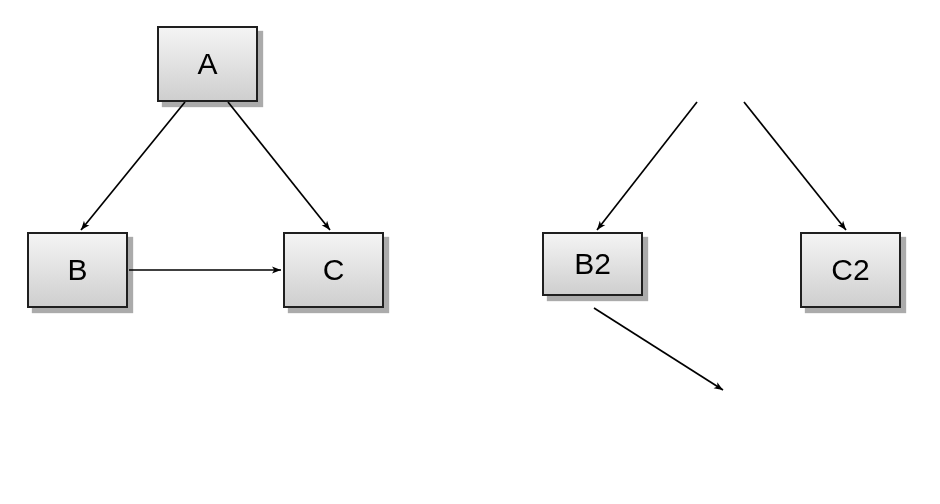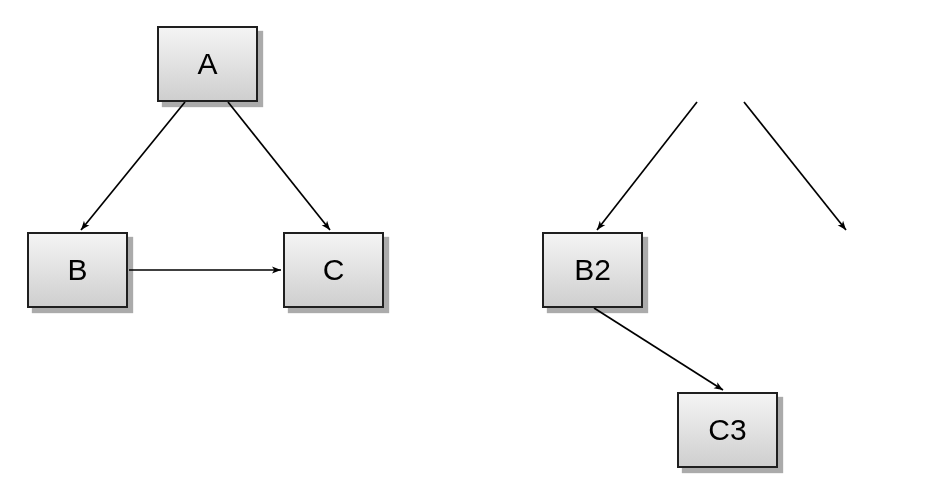--- a/index.html
+++ b/index.html
@@ -55,19 +55,19 @@
     </svg>
 <div class="node" style="left: 157px; top: 26px; width: 101px; height: 76px;">
       <span>A</span>
     </div>
     <div class="node" style="left: 27px; top: 232px; width: 101px; height: 76px;">
       <span>B</span>
     </div>
     <div class="node" style="left: 283px; top: 232px; width: 101px; height: 76px;">
       <span>C</span>
     </div>
-    <div class="node" style="left: 542px; top: 232px; width: 101px; height: 76px;">
+    <div class="node" style="left: 542px; top: 232px; width: 101px; height: 64px;">
       <span>B2</span>
     </div>
-    <div class="node" style="left: 677px; top: 392px; width: 101px; height: 76px;">
-      <span>C3</span>
+    <div class="node" style="left: 800px; top: 232px; width: 101px; height: 76px;">
+      <span>C2</span>
     </div>
   </div>
 
 </body></html>

